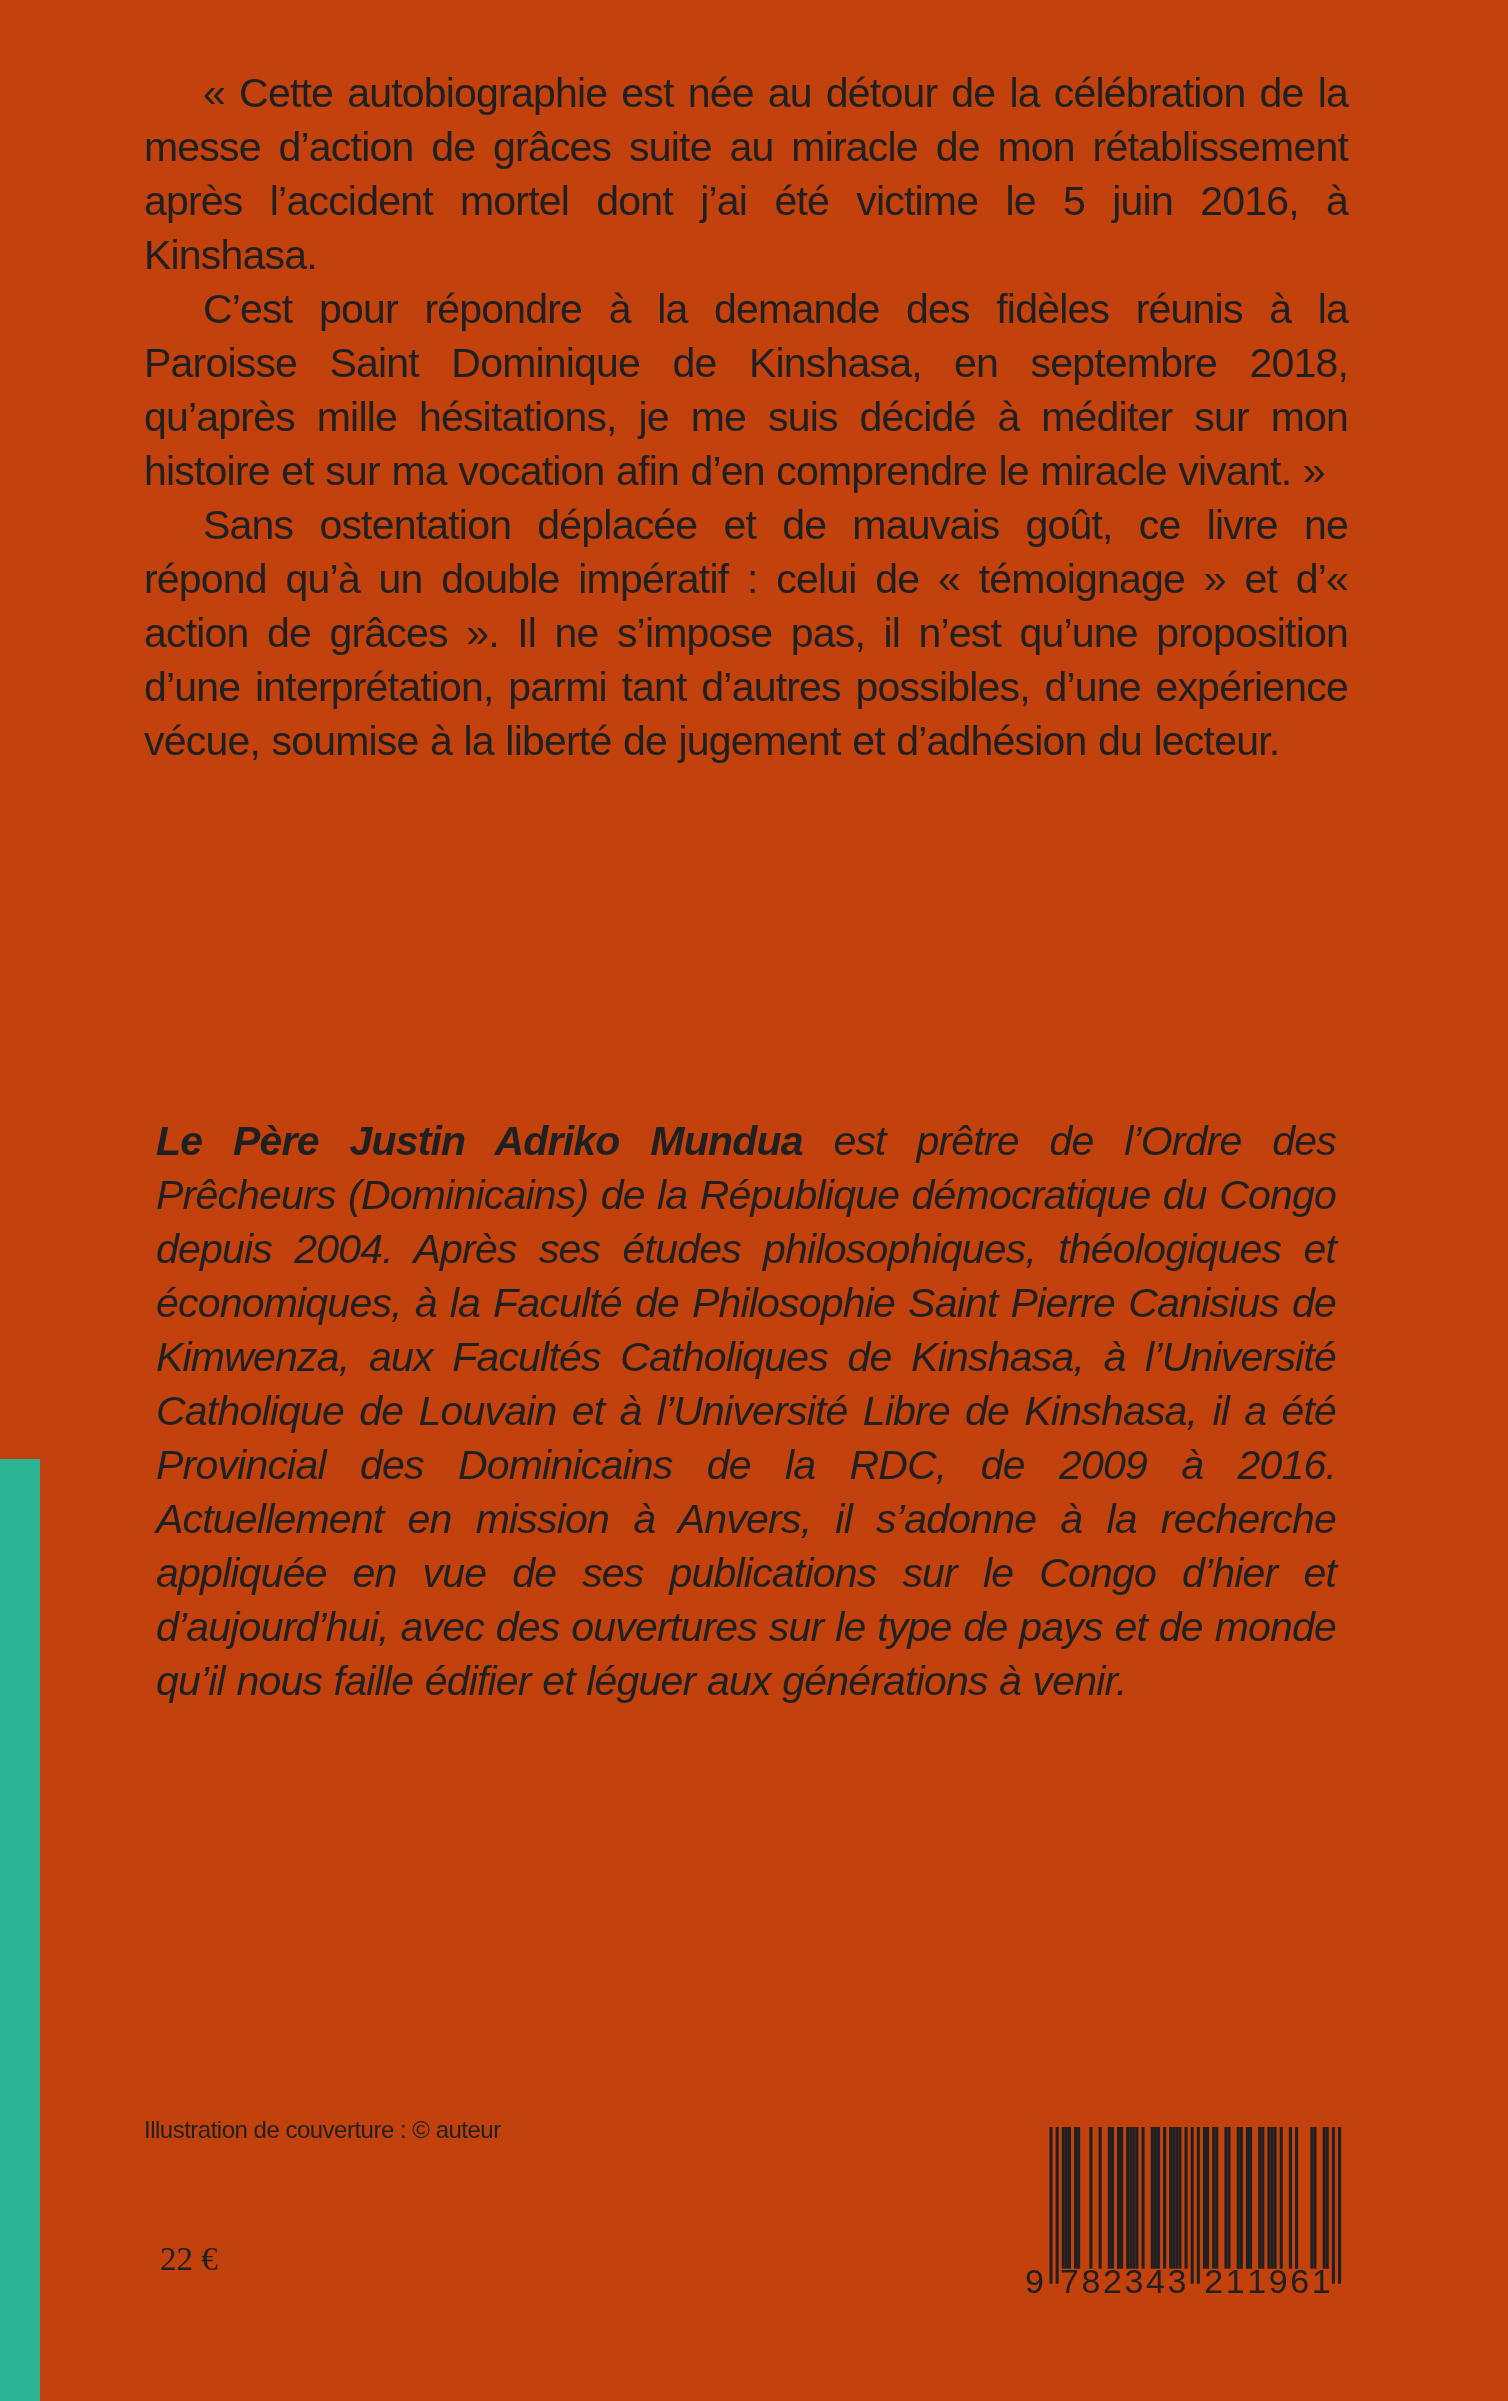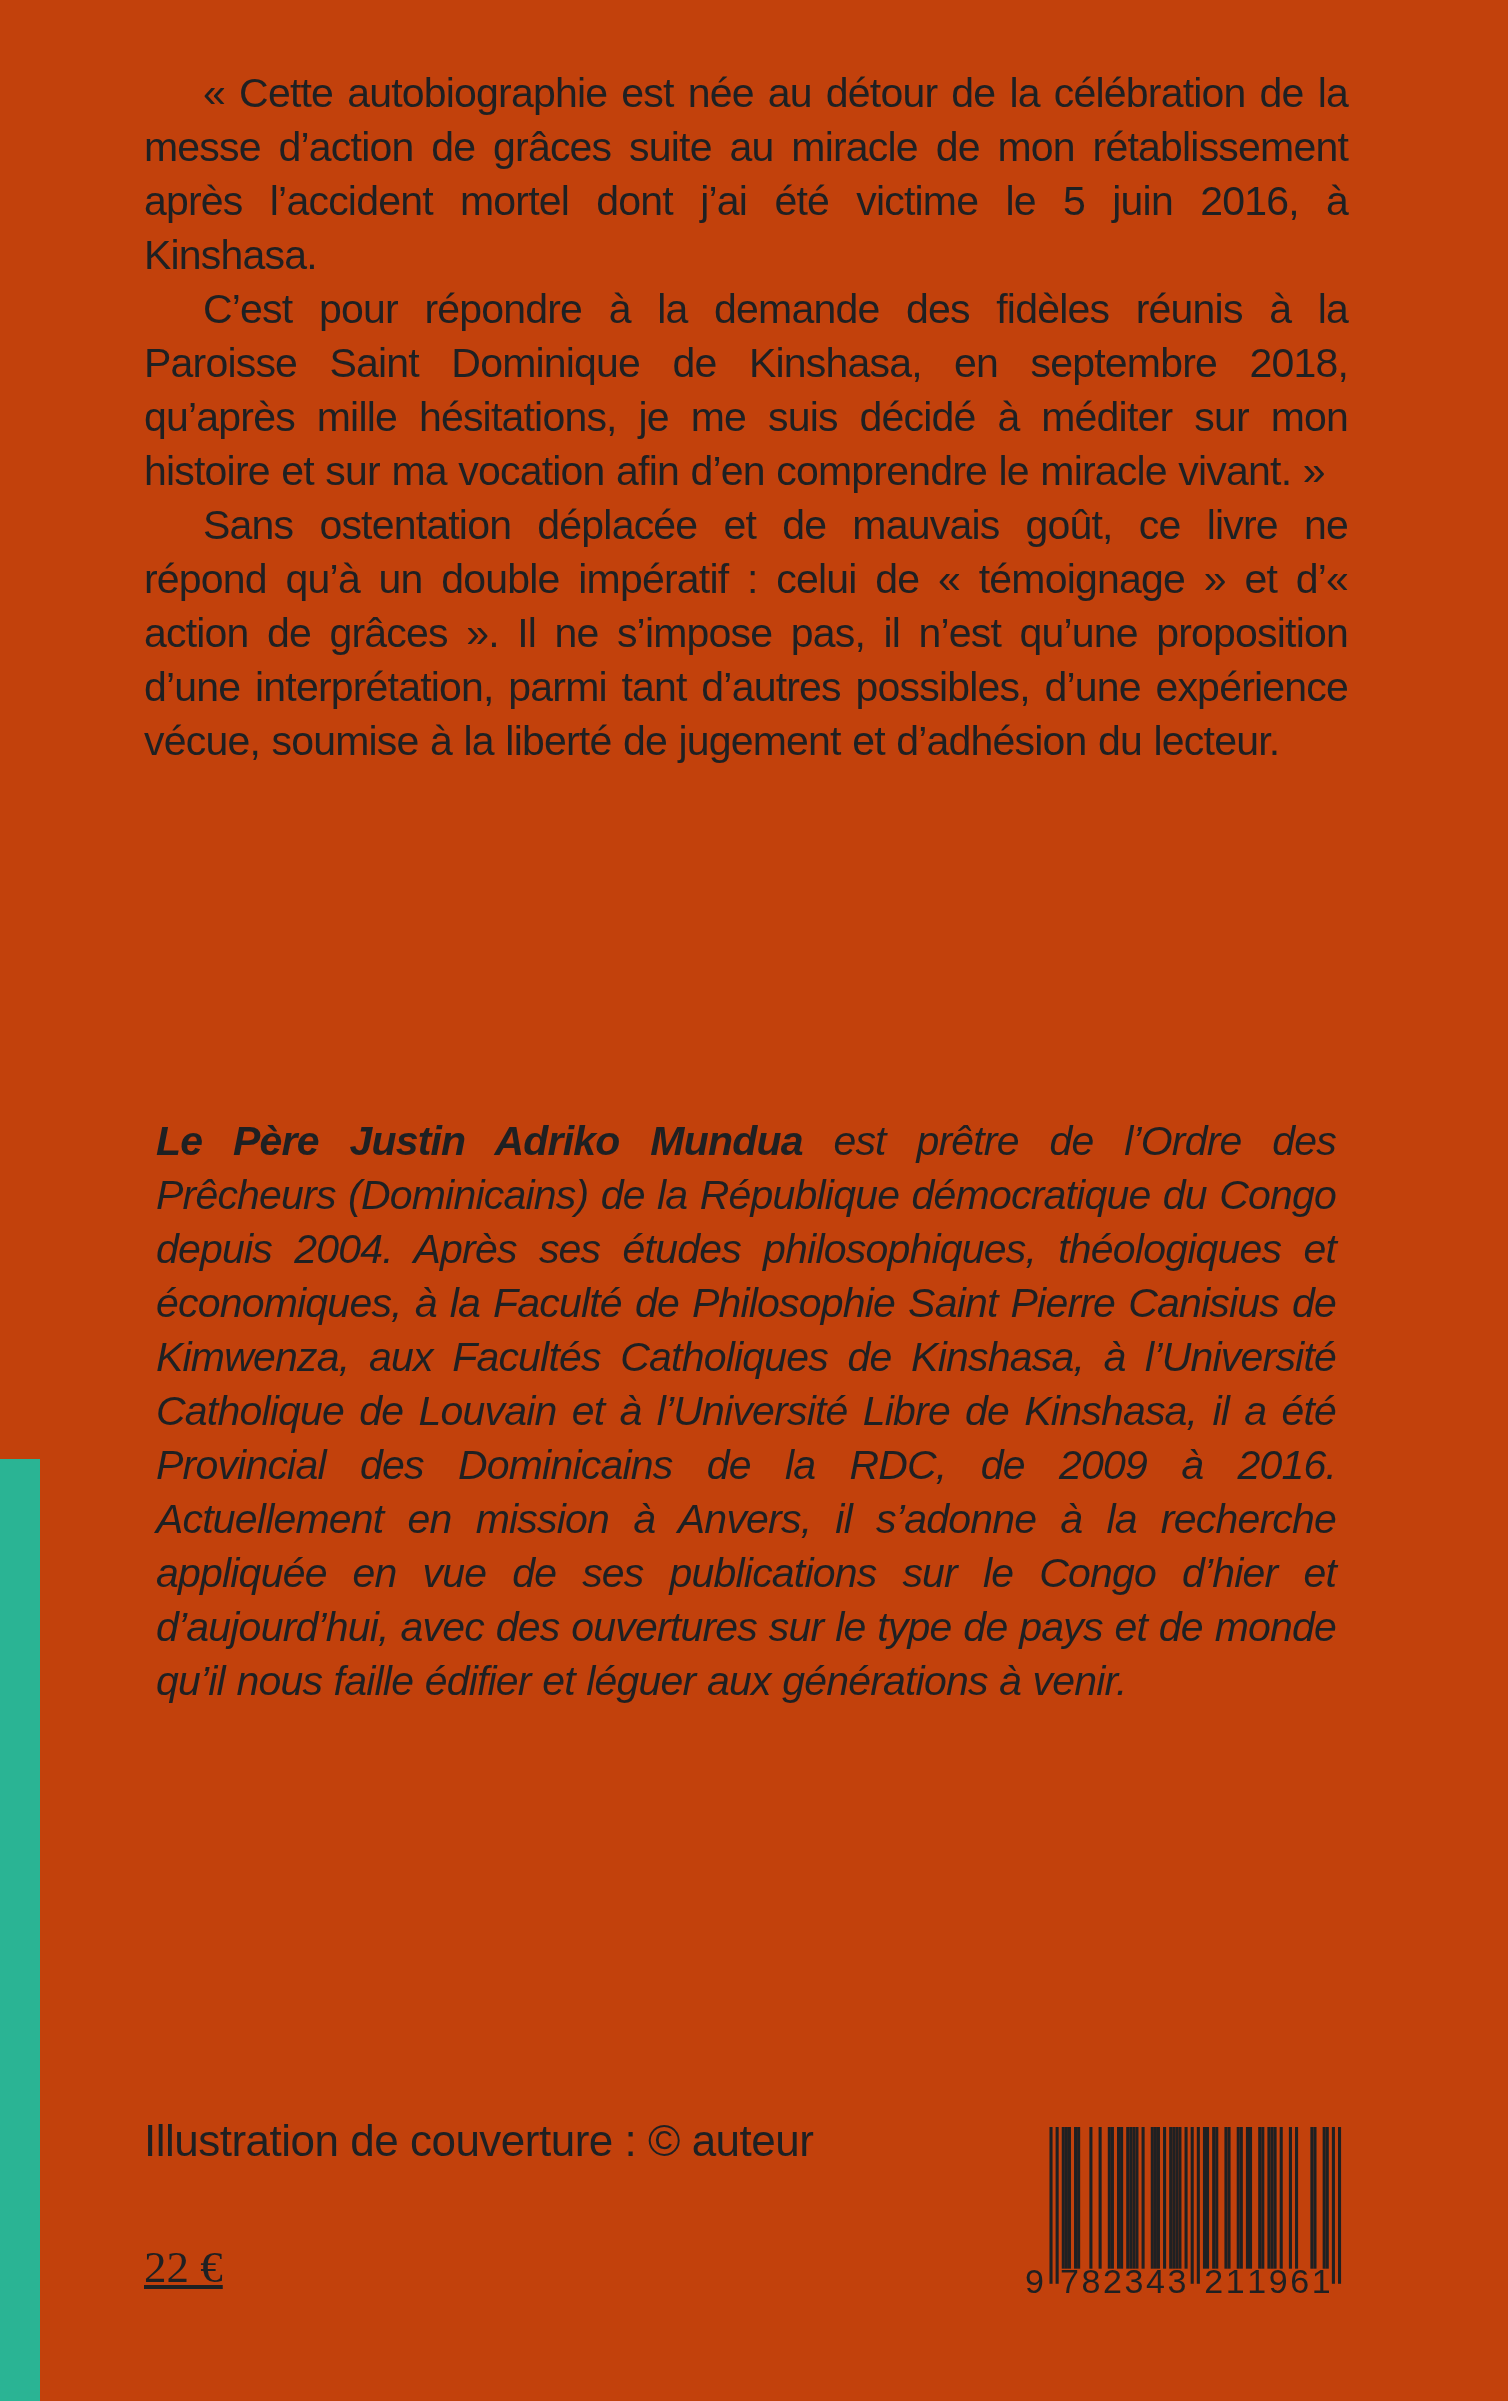--- a/index.html
+++ b/index.html
@@ -30,31 +30,30 @@
     position: absolute; left: 144px; top: 1102px; width: 1204px;
     font-size: 41px; line-height: 54px;
     letter-spacing: -0.8px; word-spacing: 0.9px;
     text-align: justify; font-style: italic;
   }
   .bio p { margin: 12px; }
   .bio-name { font-weight: bold; }
 
   .credit {
     position: absolute; left: 144px; top: 2116px;
-    font-size: 44px; letter-spacing: -0.5px;
+    font-size: 24px; letter-spacing: -0.5px;
   }
   .isbn {
     position: absolute; left: 144px; top: 2205px;
     font-size: 36px; letter-spacing: -0.5px;
   }
   .price {
-    position: absolute; left: 144px; top: 2241px;
+    position: absolute; left: 160px; top: 2241px;
     font-family: "Liberation Serif", serif;
-    font-size: 45px;
-    text-decoration: underline;
+    font-size: 33px;
   }
 
   .barcode { position: absolute; left: 1022px; top: 2127px; width: 326px; height: 170px; }
   .barcode svg { display: block; }
 </style>
 </head>
 <body>
 
 <div class="page">
 

